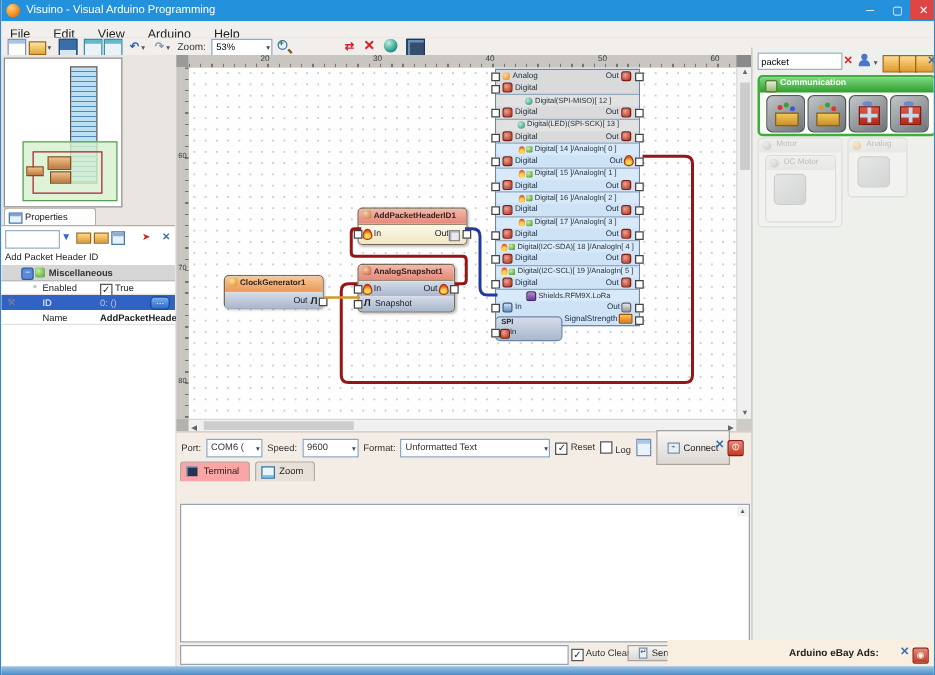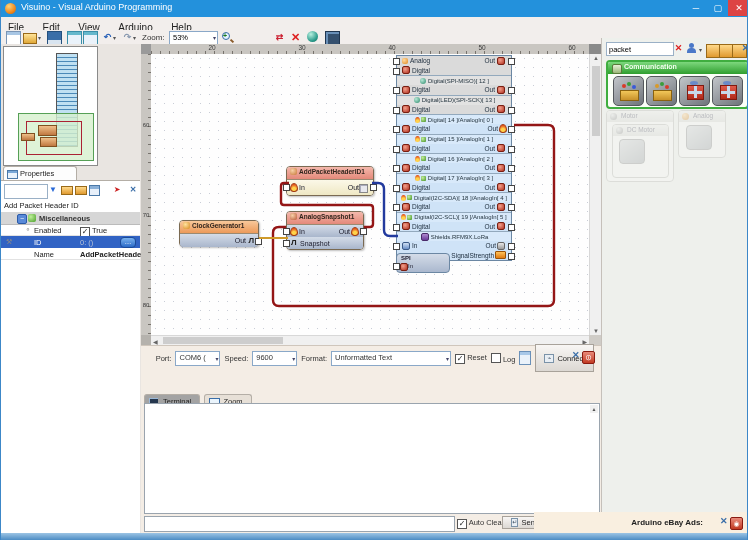--- a/index.html
+++ b/index.html
@@ -145,30 +145,30 @@
   .bow{position:absolute;left:10px;top:4px;width:8px;height:4px;border-radius:50%;background:#6a8ac8;}
   .fadedcat{position:absolute;border:1px solid #c0c0bc;border-radius:4px;background:#fafaf8;opacity:.38;}
   .fhead{height:10px;font-size:6.5px;color:#667;padding:1px 0 0 14px;background:linear-gradient(#f0f0ee,#dcdcd8);border-radius:3px 3px 0 0;}
   .fico{position:absolute;left:3px;top:2px;width:7px;height:7px;border-radius:50%;background:radial-gradient(circle at 35% 30%,#e8e8e8,#8a8a8a);}
   .fico.or{background:radial-gradient(circle at 35% 30%,#ffd9a0,#d08a30);}
   .fitem{position:absolute;width:24px;height:23px;border-radius:4px;background:linear-gradient(145deg,#d8dadc,#a8acb0);border:1px solid #999;}
 
   
   #bottompanel{left:140px;top:345px;width:460px;height:188px;background:#f4ede5;border-top:1px solid #cfc6bc;}
   #portrow{position:absolute;left:0;top:3px;width:460px;height:18px;font-size:7.5px;color:#333;}
-  .flexrow{display:flex;align-items:center;gap:4px;padding-left:4px;justify-content:center;}
+  .flexrow{display:flex;align-items:center;gap:4px;padding-left:4px;}
   .combo{position:relative;background:#fff;border:1px solid #8aa8c8;height:12px;font-size:7.5px;padding:1px 10px 0 3px;white-space:nowrap;overflow:hidden;}
   .combo .ca{position:absolute;right:1px;top:3px;font-size:6px;color:#446;}
   .btn{background:linear-gradient(#f8f6f4,#dcd8d3);border:1px solid #a8a29a;font-size:7.5px;color:#222;height:28px;display:inline-flex;align-items:center;gap:3px;padding:0 8px;}
   #tools-icons{position:absolute;right:6px;top:4px;font-size:9px;}
   .toolsx{color:#3a6ea8;font-weight:bold;}
   .redpwr{display:inline-block;width:11px;height:11px;background:linear-gradient(#e88a7a,#c23a22);border:1px solid #8a1a10;border-radius:2px;color:#fff;font-size:7px;line-height:11px;text-align:center;vertical-align:-2px;}
   #termtabs{position:absolute;left:3px;top:23px;height:15px;font-size:7.5px;}
   .ttab{display:inline-block;position:relative;height:13px;padding:2px 8px 0 18px;border:1px solid #b4aea6;border-bottom:none;border-radius:3px 3px 0 0;margin-right:2px;color:#222;}
-  .ttab.active{background:#a3a3a3;margin-top:25px;}
+  .ttab.active{background:#fca5a5;}
   .ttab.inactive{background:#e7e0d7;}
   .ttico{position:absolute;left:4px;top:3px;width:9px;height:8px;}
   .ico-term{background:#24364e;box-shadow:inset 1px 1px 0 #9ab8d8;}
   .ico-scope{background:#eaf4fc;border:1px solid #3a6ea8;box-shadow:inset 0 -2px 0 #79c8e8;}
   #termbar{position:absolute;left:0;top:38px;width:460px;height:16px;border-top:1px solid #cfc6bc;font-size:7.5px;color:#333;}
   #clear-btn{position:absolute;right:8px;top:1px;width:48px;height:13px;justify-content:center;}
   .brush{display:inline-block;width:7px;height:7px;background:linear-gradient(135deg,#ffe06a,#d8a010);transform:skewX(-20deg);border:0.5px solid #9a7208;}
   #termout{position:absolute;left:3px;top:57px;width:454px;height:109px;background:#fff;border:1px solid #9aa4ae;}
   #termout .sa{position:absolute;right:1px;top:1px;width:8px;height:8px;background:#f0f0f0;font-size:5px;text-align:center;line-height:8px;color:#555;}
   #sendrow{position:absolute;left:3px;top:170px;width:454px;height:14px;font-size:7.5px;color:#333;}

